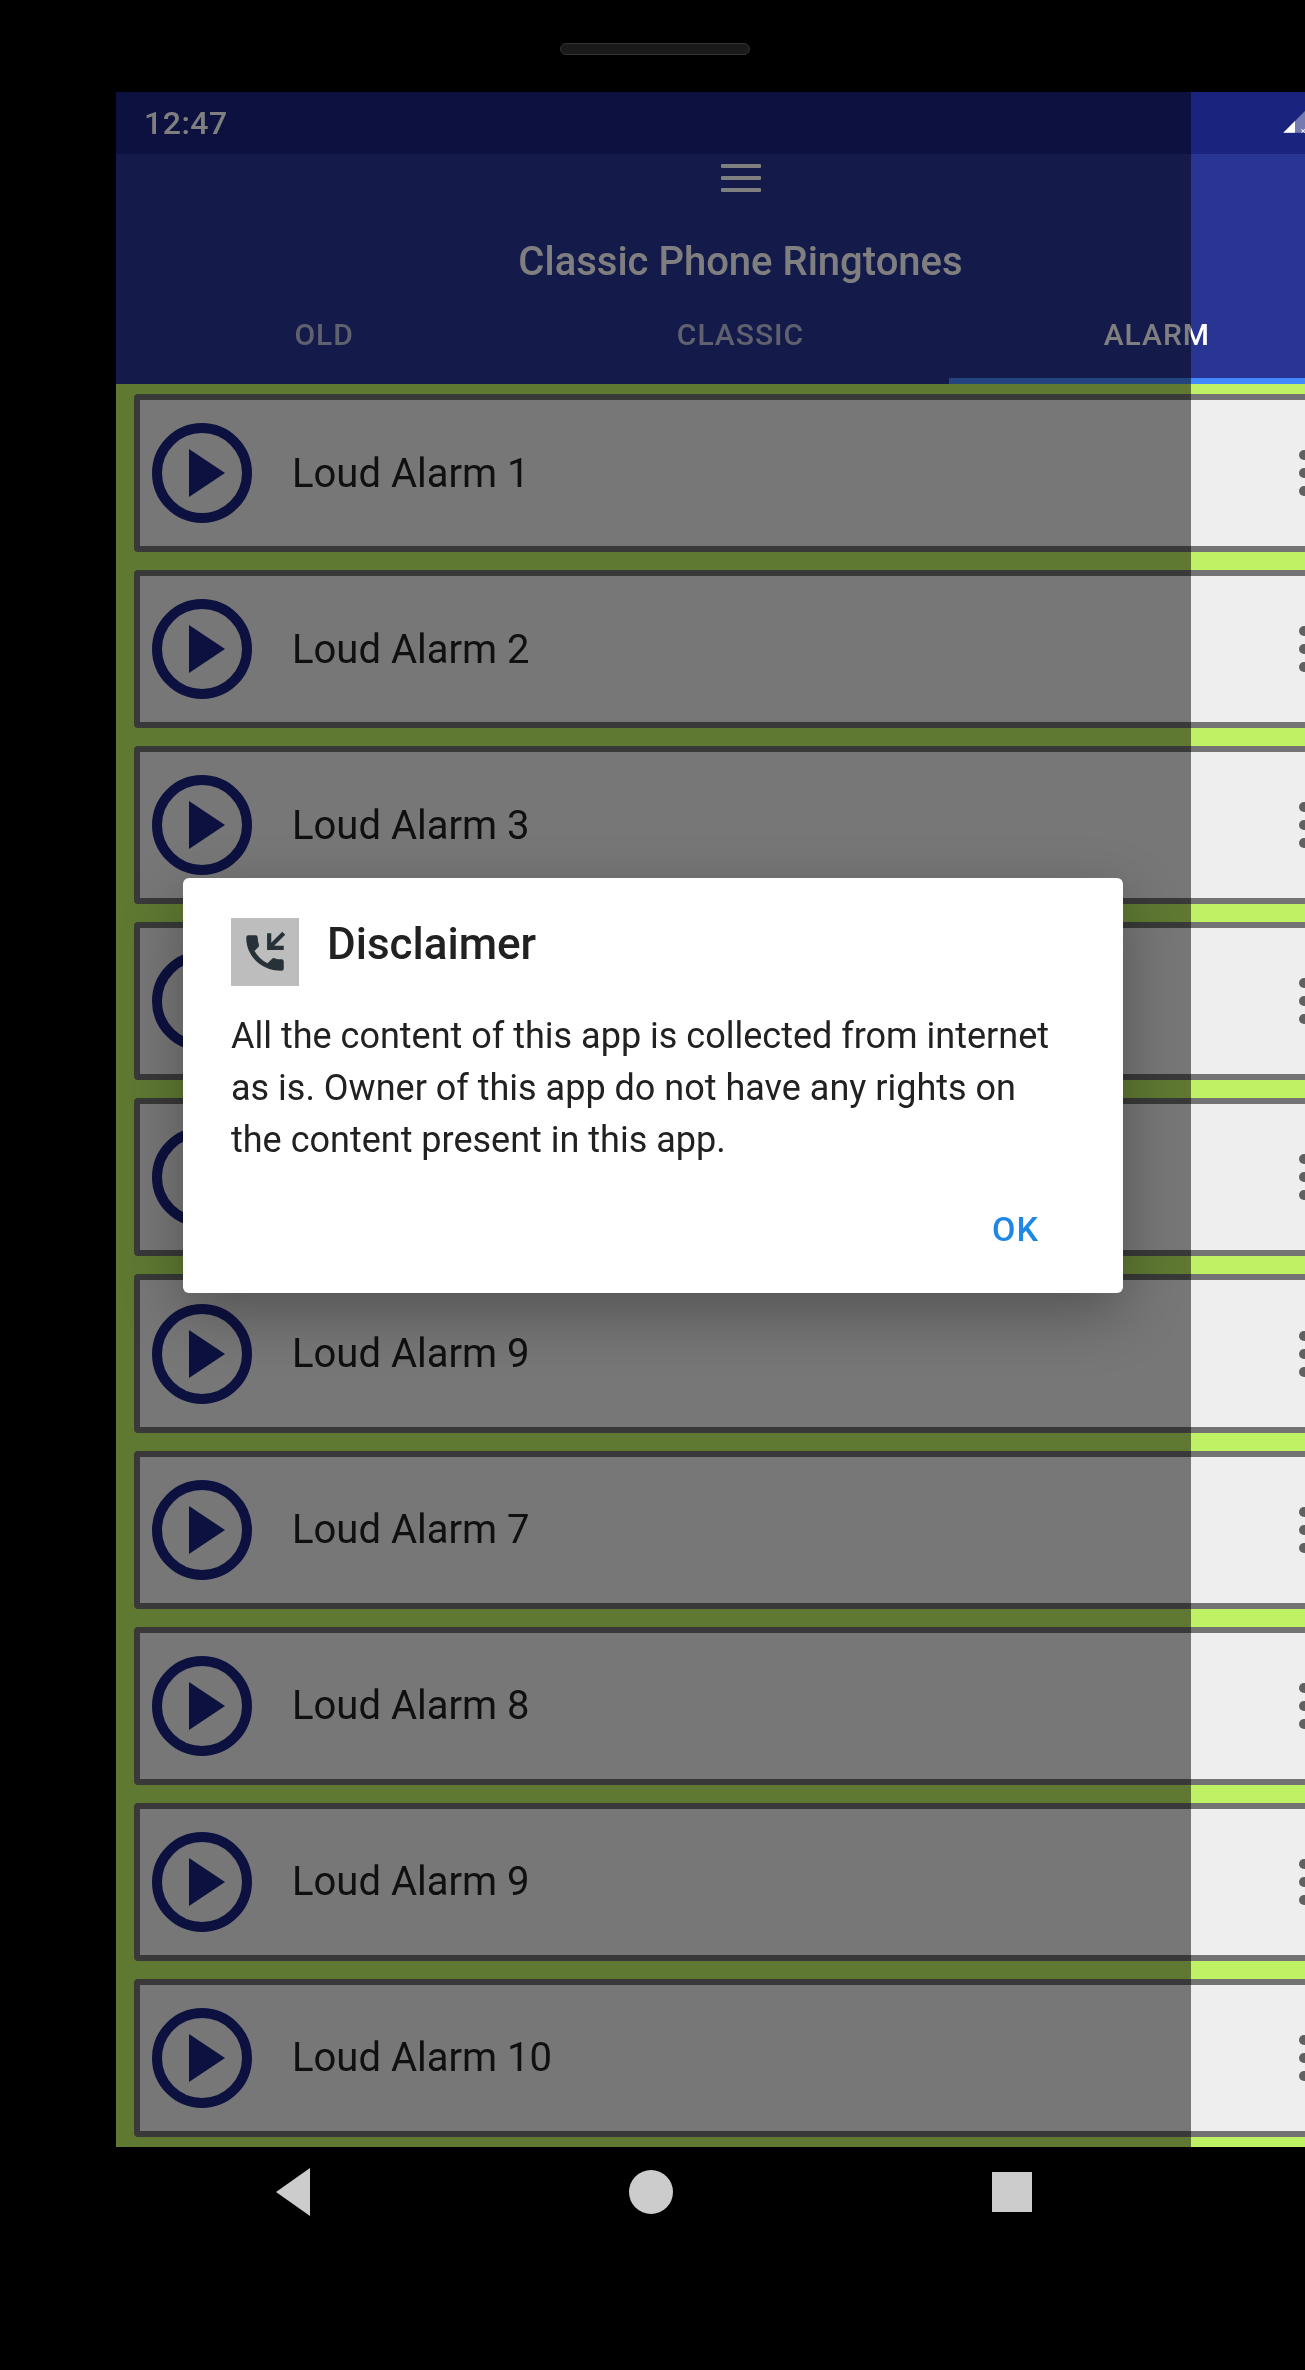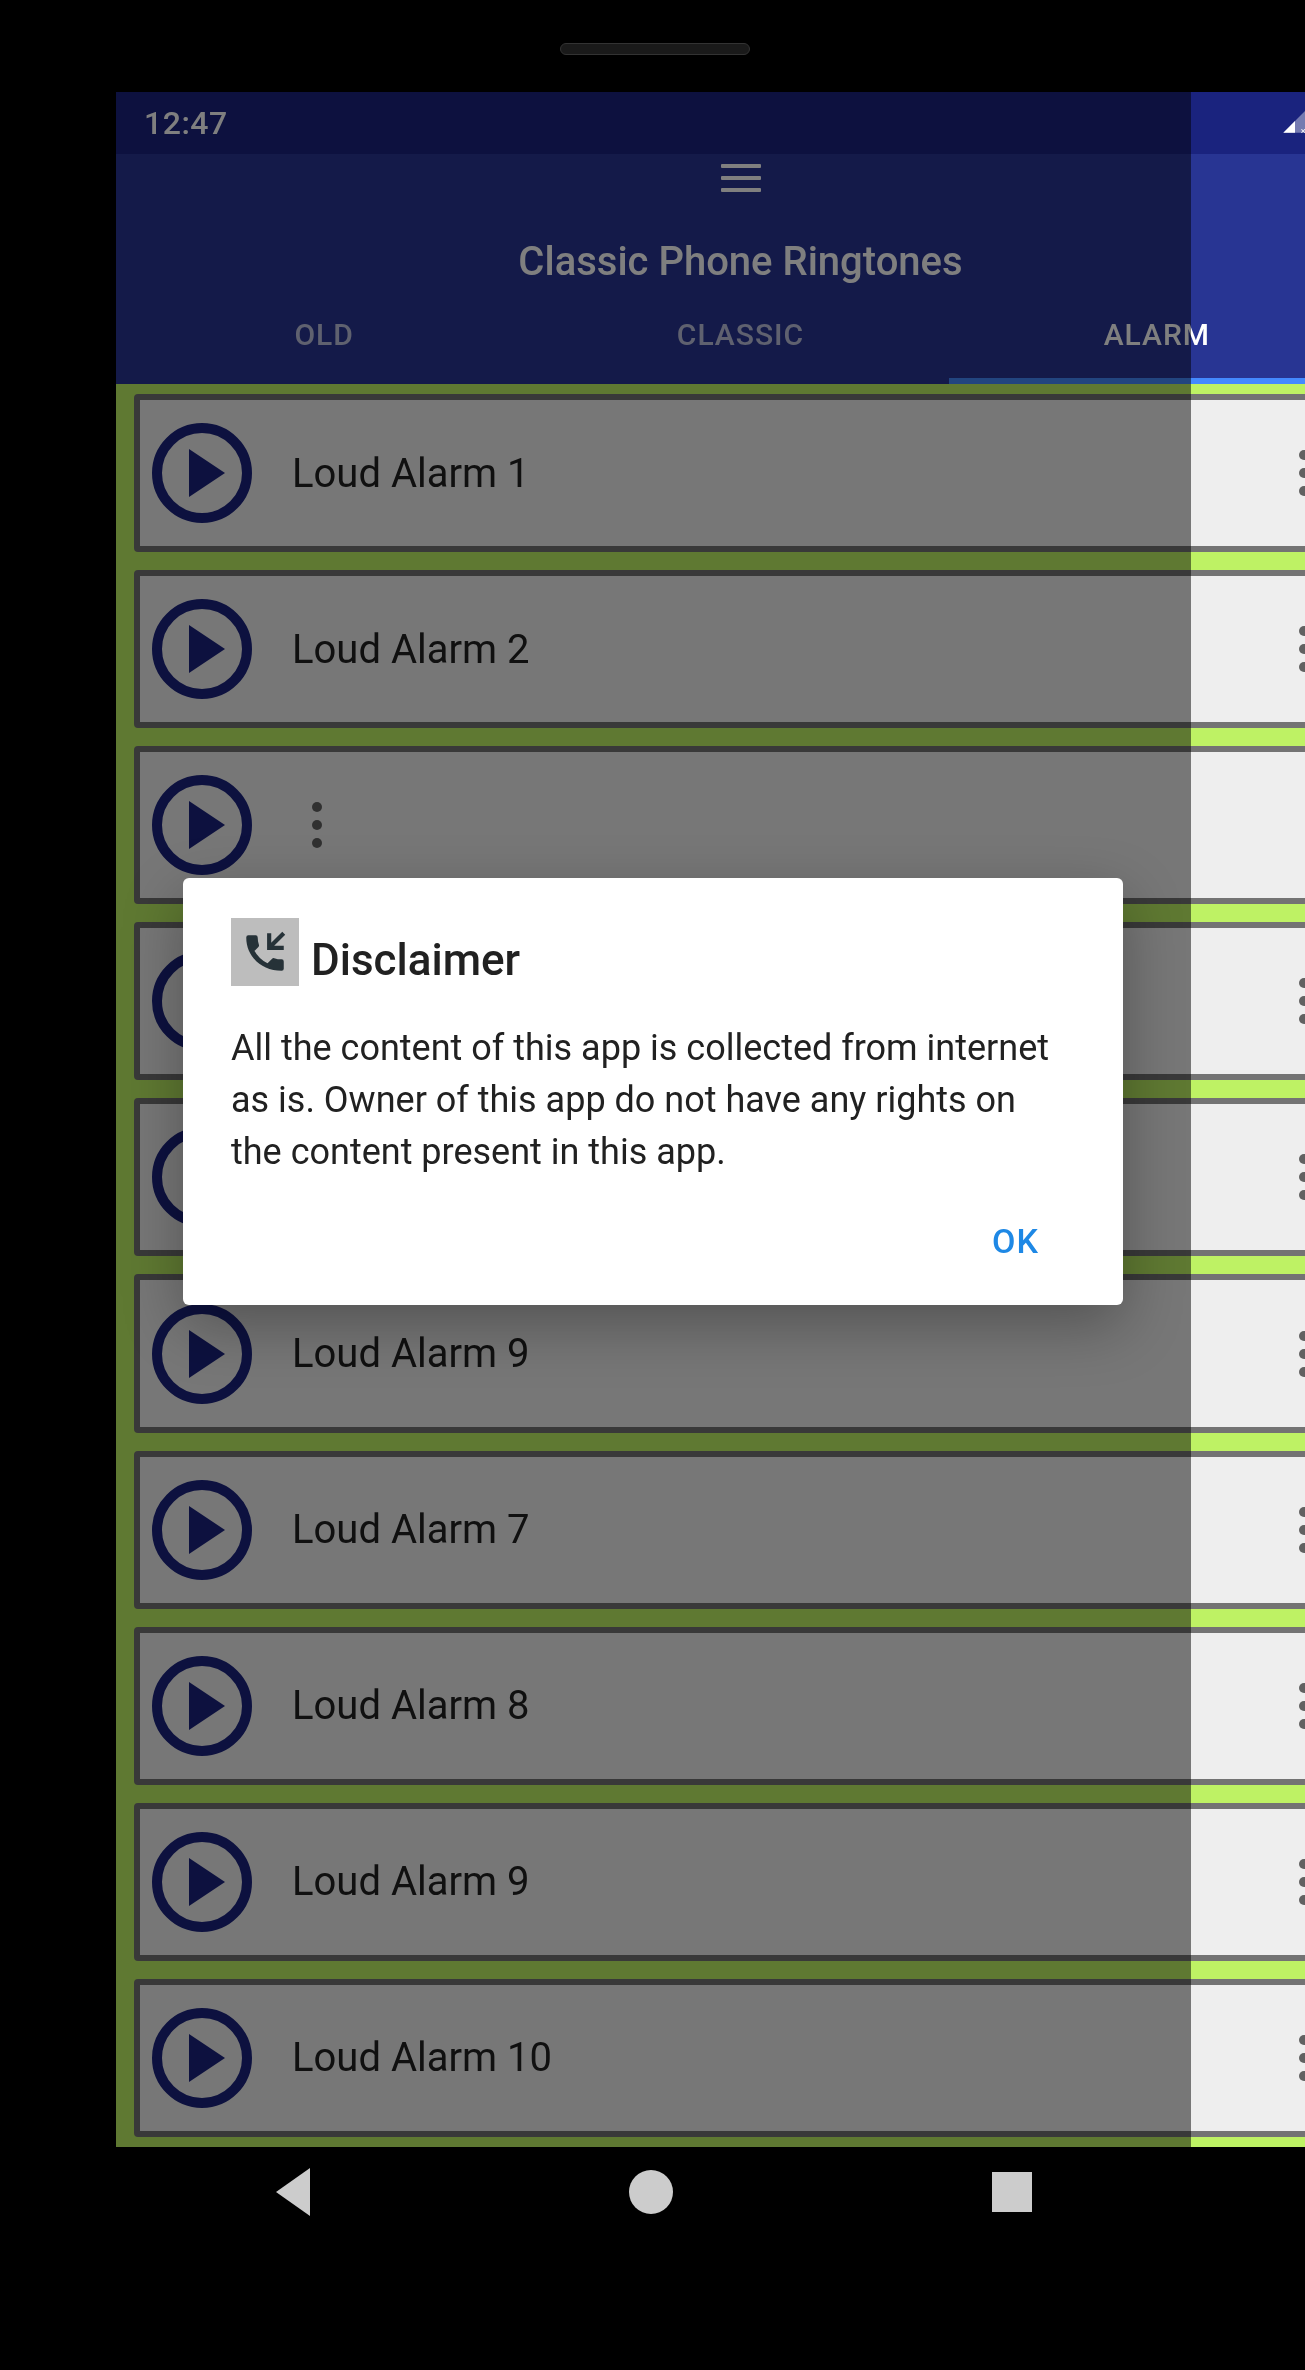--- a/index.html
+++ b/index.html
@@ -167,23 +167,23 @@
   width: 940px;
   left: 183px;
   top: 878px;
   background: #fff;
   border-radius: 6px;
   padding: 40px 48px 28px 48px;
   box-shadow: 0 20px 60px rgba(0,0,0,0.3);
 }
 .dialog-header {
   display: flex;
-  align-items: flex-end;
-  gap: 12px;
-  margin-bottom: 36px;
+  align-items: flex-start;
+  gap: 28px;
+  margin-bottom: 24px;
 }
 .dialog-icon {
   width: 68px;
   height: 68px;
   background: #bdbdbd;
   display: flex;
   align-items: center;
   justify-content: center;
   position: relative;
 }
@@ -309,20 +309,21 @@
         <div class="play-button"></div>
         <div class="item-label">Loud Alarm 2</div>
         <div class="more-button">
           <span></span>
           <span></span>
           <span></span>
         </div>
       </div>
       <div class="list-item">
         <div class="play-button"></div>
+        <div class="item-label">Loud Alarm 3</div>
         <div class="more-button">
           <span></span>
           <span></span>
           <span></span>
         </div>
       </div>
       <div class="list-item">
         <div class="play-button"></div>
         <div class="item-label">Loud Alarm 4</div>
         <div class="more-button">

